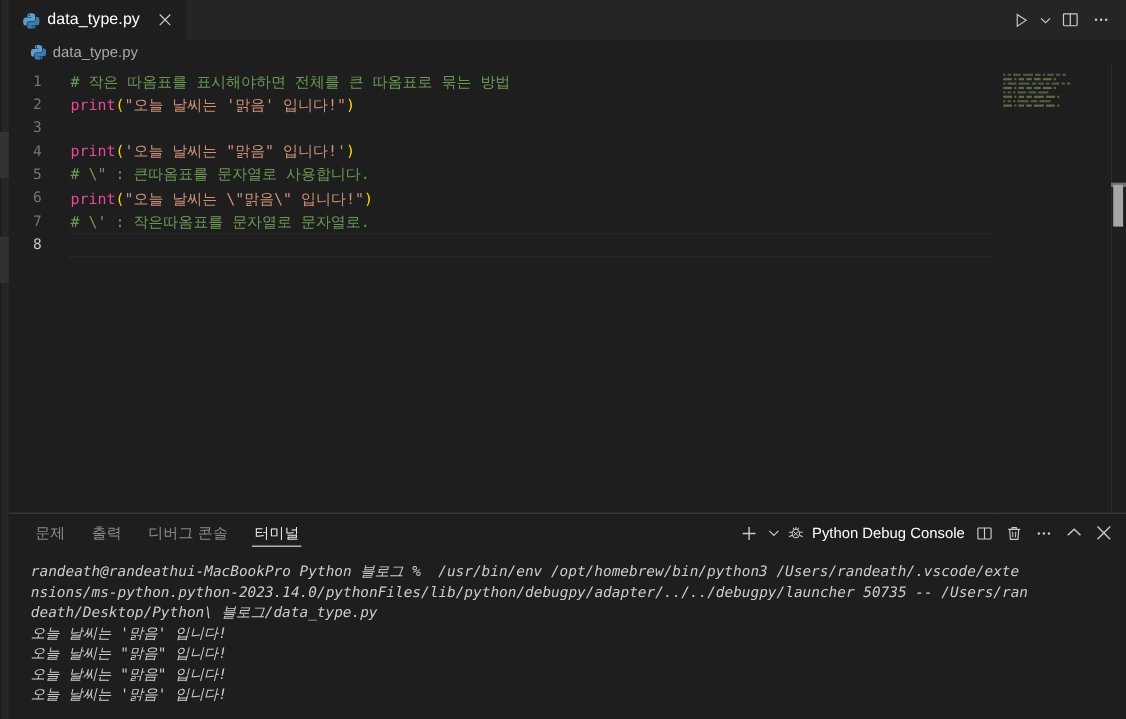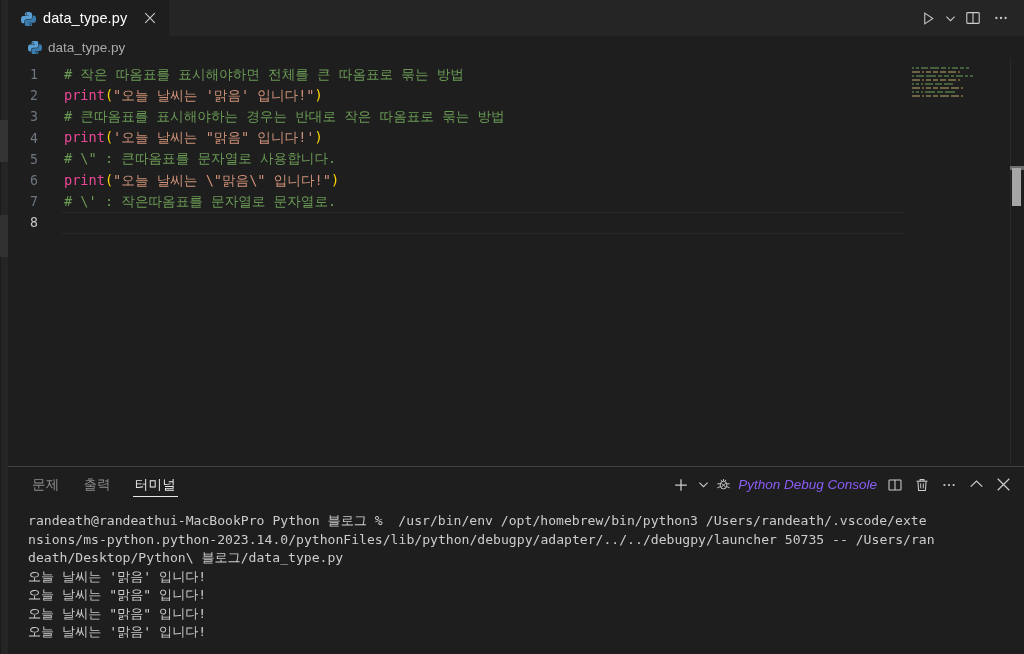--- a/index.html
+++ b/index.html
@@ -268,39 +268,39 @@
     padding: 0 3px;
     display: flex;
     align-items: center;
     justify-content: center;
     color: #cccccc;
     cursor: pointer;
     border-radius: 4px;
   }
   .pa-label {
     font-size: 13.5px;
-    color: #8b5cf6;
+    color: #ffffff;
     padding: 0 4px 0 2px;
     display: flex;
     align-items: center;
     gap: 6px;
     height: 26px;
     cursor: pointer;
-    font-style: italic;
   }
 
   .term-body {
     flex: 1 1 auto;
     overflow: hidden;
     padding: 10px 0 0 28px;
     font-family: "DejaVu Sans Mono", monospace;
     font-size: 13.1px;
     color: #cccccc;
     line-height: 18.5px;
     white-space: pre;
+    font-style: italic;
   }
   .term-line { white-space: pre; }
 
   svg { display: block; }
 </style>
 </head>
 <body>
 
 <div id="app">
 
@@ -360,21 +360,21 @@
         <path fill="#3a7cad" d="M24.6 10.4v3.4c0 2.6-2.2 4.8-4.8 4.8h-7.7c-2.1 0-3.9 1.8-3.9 4v6.6c0 2.1 1.8 3.4 3.9 4 2.5.7 4.9.8 7.8 0 2-.6 3.9-1.7 3.9-4v-2.9h-7.8v-1h11.7c2.3 0 3.1-1.6 3.9-3.9.8-2.4.8-4.7 0-7.9-.6-2.2-1.6-3.9-3.9-3.9h-3.1zm-4.4 17.3c.8 0 1.5.6 1.5 1.4s-.7 1.5-1.5 1.5-1.5-.7-1.5-1.5.7-1.4 1.5-1.4z"></path>
       </svg>
     </span>
     <span>data_type.py</span>
   </div>
 
   <div class="editor-wrap">
     <div class="code-area" id="code-area">
         <div class="code-line"><div class="gutter">1</div><div class="code-text"><span class="tok-comment"># 작은 따옴표를 표시해야하면 전체를 큰 따옴표로 묶는 방법</span></div></div>
         <div class="code-line"><div class="gutter">2</div><div class="code-text"><span class="tok-fn">print</span><span class="tok-paren">(</span><span class="tok-str">"오늘 날씨는 '맑음' 입니다!"</span><span class="tok-paren">)</span></div></div>
-        <div class="code-line"><div class="gutter">3</div><div class="code-text"><span class="tok-comment"># 큰따옴표를 표시해야하는 경우는 반대로 작은 따옴표로 묶는 방법</span></div></div>
+        <div class="code-line"><div class="gutter">3</div></div>
         <div class="code-line"><div class="gutter">4</div><div class="code-text"><span class="tok-fn">print</span><span class="tok-paren">(</span><span class="tok-str">'오늘 날씨는 "맑음" 입니다!'</span><span class="tok-paren">)</span></div></div>
         <div class="code-line"><div class="gutter">5</div><div class="code-text"><span class="tok-comment"># \" : 큰따옴표를 문자열로 사용합니다.</span></div></div>
         <div class="code-line"><div class="gutter">6</div><div class="code-text"><span class="tok-fn">print</span><span class="tok-paren">(</span><span class="tok-str">"오늘 날씨는 \"맑음\" 입니다!"</span><span class="tok-paren">)</span></div></div>
         <div class="code-line"><div class="gutter">7</div><div class="code-text"><span class="tok-comment"># \' : 작은따옴표를 문자열로 문자열로.</span></div></div>
         <div class="code-line active"><div class="cur-line-box"></div><div class="gutter">8</div></div>
       </div>
 
     <div class="minimap" id="minimap">
         <div class="mm-row">
           <div class="mm-seg mm-green" style="width: 2px;"></div>
@@ -459,20 +459,23 @@
   </div>
 
   <div class="panel">
     <div class="panel-header">
       <div class="panel-tabs" id="panel-tabs">
           <div class="panel-tab">
             <span>문제</span>
           </div>
           <div class="panel-tab">
             <span>출력</span>
+          </div>
+          <div class="panel-tab">
+            <span>디버그 콘솔</span>
           </div>
           <div class="panel-tab active">
             <span>터미널</span>
           </div>
         </div>
       <div class="panel-spacer"></div>
       <div class="panel-actions">
         <div class="pa-btn" title="New Terminal">
           <svg width="16" height="16" viewBox="0 0 16 16">
               <path d="M8 2.2 L8 13.8 M2.2 8 L13.8 8" stroke="#cccccc" stroke-width="1.25" fill="none"></path>

